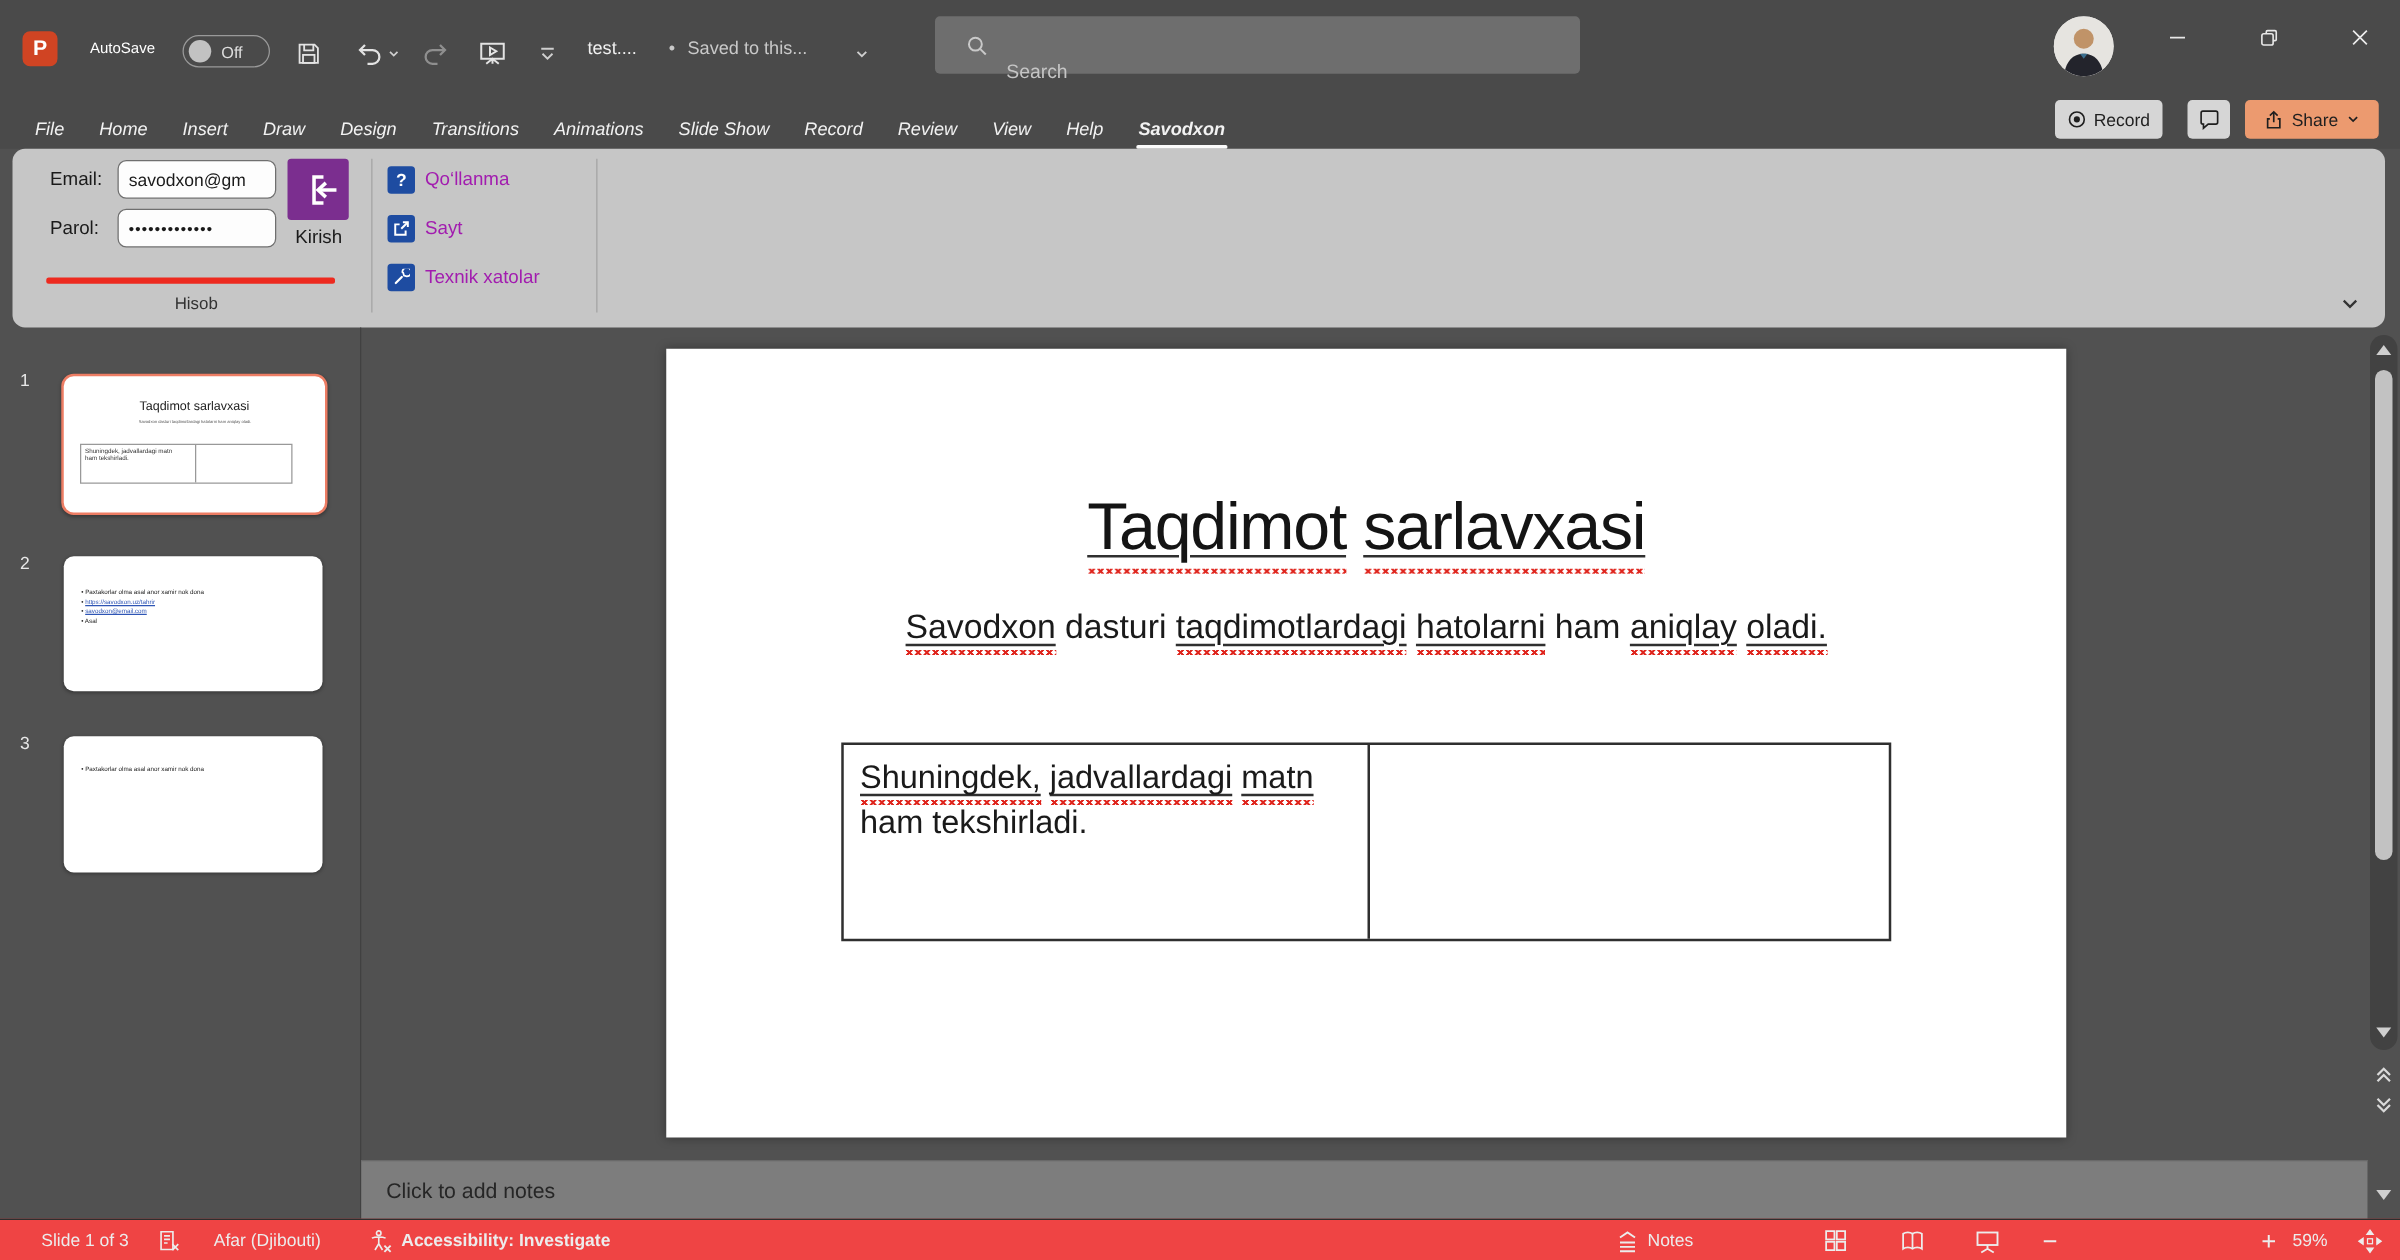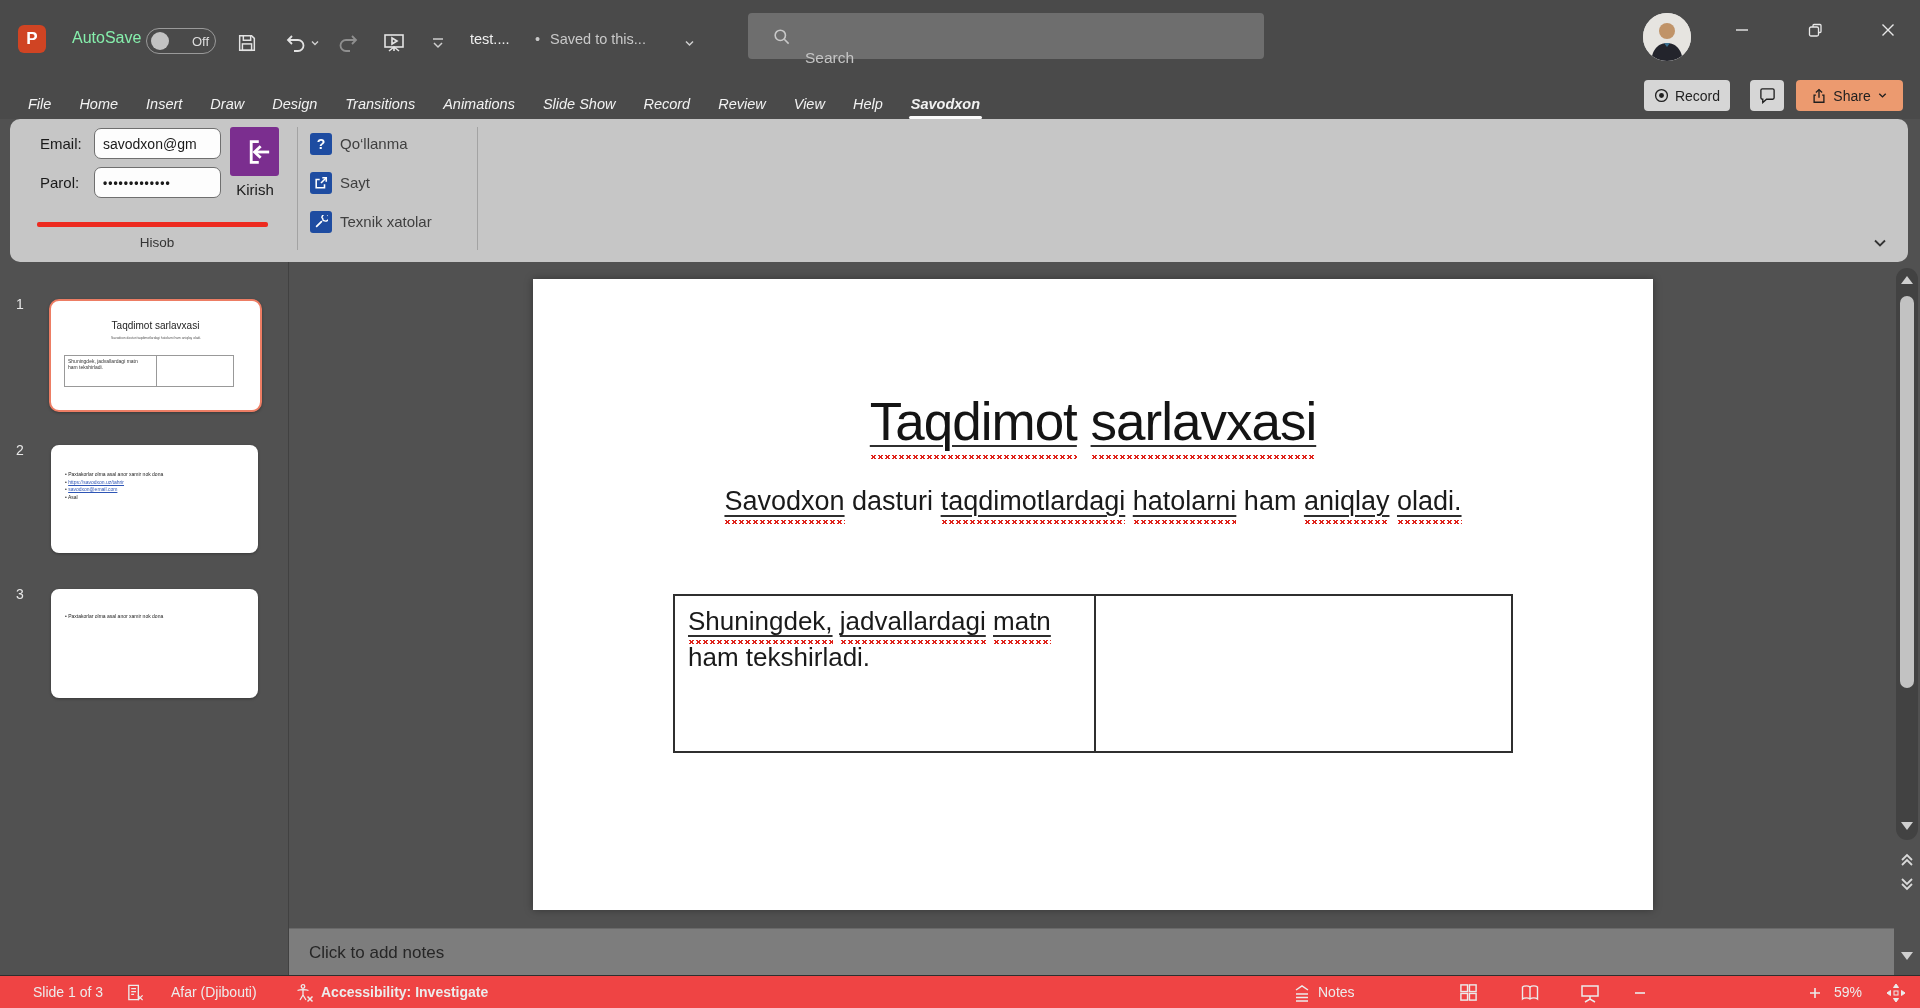--- a/index.html
+++ b/index.html
@@ -4,24 +4,24 @@
 <style>
   html,body{margin:0;padding:0;background:#4a4a4a;font-family:"Liberation Sans",sans-serif;-webkit-font-smoothing:antialiased;}
   #app{position:relative;width:1920px;height:1008px;overflow:hidden;background:#515151;}
   .abs{position:absolute;}
   svg{display:block;}
 
   
   #titlebar{left:0;top:0;width:1920px;height:119px;background:#4a4a4a;}
   .ppt-logo{left:18px;top:25px;width:28px;height:28px;border-radius:6px;background:#d04423;color:#fff;
     font-weight:bold;font-size:17px;display:flex;align-items:center;justify-content:center;}
-  .tb-text{color:#86efac;font-size:16px;line-height:14px;}
+  .tb-text{color:#ffffff;font-size:12px;line-height:14px;}
   #autosave-label{left:72px;top:31px;}
   #autosave-toggle{left:146px;top:28px;width:70px;height:26px;border:1px solid #9a9a9a;border-radius:13px;
-    display:flex;align-items:center;gap:23px;padding-left:4px;box-sizing:border-box;}
+    display:flex;align-items:center;gap:8px;padding-left:4px;box-sizing:border-box;}
   #autosave-knob{width:18px;height:18px;border-radius:50%;background:#c2c2c2;}
   #autosave-state{color:#dedede;font-size:13px;}
   .qat-icon{top:30px;width:26px;height:26px;display:flex;align-items:center;justify-content:center;}
   #filename{left:470px;top:31px;color:#f0f0f0;font-size:14.5px;}
   #saved-dot{left:535px;top:31px;color:#c9c9c9;font-size:14.5px;}
   #saved-status{left:550px;top:31px;color:#c9c9c9;font-size:14.5px;}
   #search-box{left:748px;top:13px;width:516px;height:46px;background:#6e6e6e;border-radius:4px;
     display:flex;align-items:center;padding-left:24px;box-sizing:border-box;gap:12px;}
   #search-input{background:transparent;border:none;outline:none;color:#e8e8e8;font-size:15.5px;width:420px;
     font-family:"Liberation Sans",sans-serif;margin-top:43px;}
@@ -39,21 +39,21 @@
 
   
   #ribbon{left:10px;top:119px;width:1898px;height:143px;background:#c6c6c6;border-radius:10px;}
   .rb-label{color:#1a1a1a;font-size:15px;}
   .rb-input{position:absolute;width:127px;height:31px;box-sizing:border-box;border:1.2px solid #6f6f6f;border-radius:7px;
     background:#fdfdfd;color:#1a1a1a;font-size:14px;padding:0 8px;font-family:"Liberation Sans",sans-serif;outline:none;}
   #kirish-btn{left:220px;top:8px;width:49px;height:49px;border-radius:3px;display:flex;align-items:center;justify-content:center;}
   #kirish-label{left:212px;top:62px;width:66px;text-align:center;color:#1a1a1a;font-size:15px;}
   .rb-divider{position:absolute;top:8px;bottom:12px;width:1px;background:#a3a3a3;}
   .blue-ic{position:absolute;left:300px;width:22px;height:22px;border-radius:3px;display:flex;align-items:center;justify-content:center;color:#fff;font-weight:bold;font-size:14px;}
-  .rb-btn-label{position:absolute;left:330px;color:#404040;font-size:15px;line-height:22px;}
+  .rb-btn-label{position:absolute;left:330px;color:#a21caf;font-size:15px;line-height:22px;}
   #red-line{left:27px;top:103px;width:231px;height:5px;border-radius:2px;}
   #group-label{left:16px;top:116px;width:262px;text-align:center;color:#333;font-size:13.5px;}
 
   
   .slide-num{color:#e8e8e8;font-size:14px;width:20px;text-align:center;}
   .thumb{background:#fff;overflow:hidden;box-shadow:0 1px 3px rgba(0,0,0,.3);}
   #thumb1{left:49px;top:299px;width:209px;height:109px;border:2.5px solid #ed7d64;border-radius:10px;}
   #thumb2{left:51px;top:445px;width:207px;height:108px;border-radius:8px;}
   #thumb3{left:51px;top:589px;width:207px;height:109px;border-radius:8px;}
   #t1-title{left:0;top:19px;width:100%;text-align:center;font-size:10px;color:#222;}

